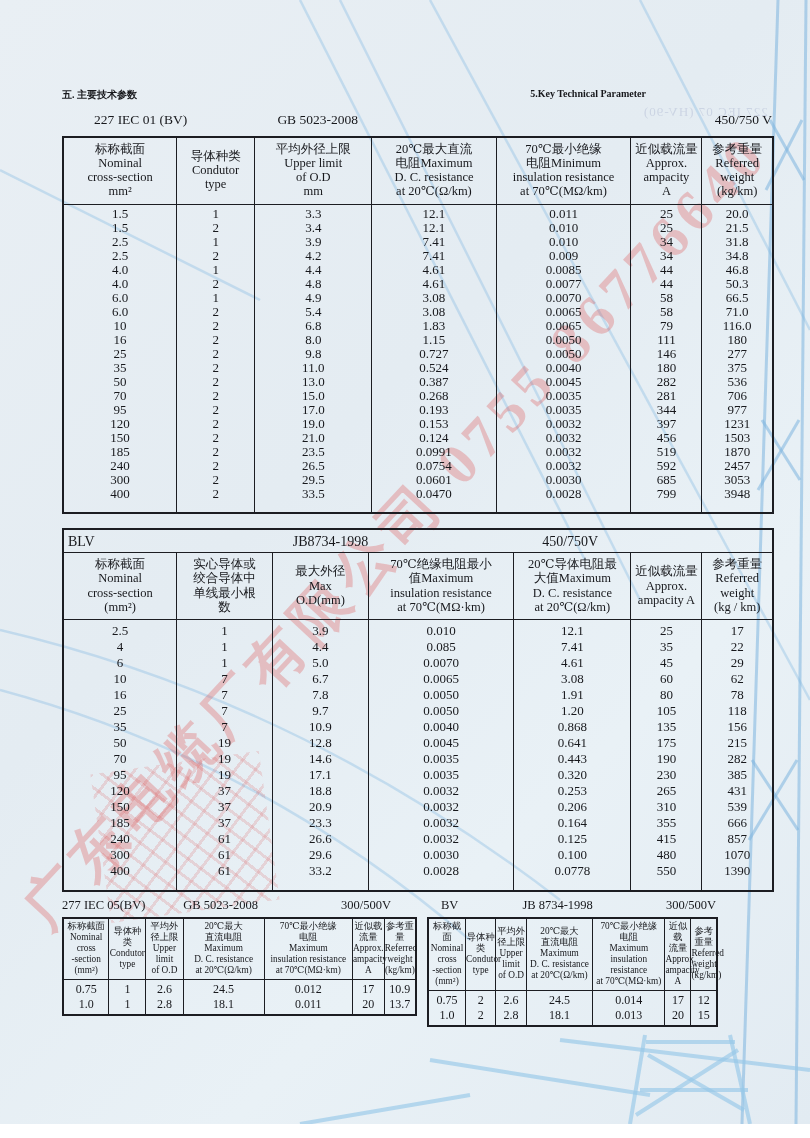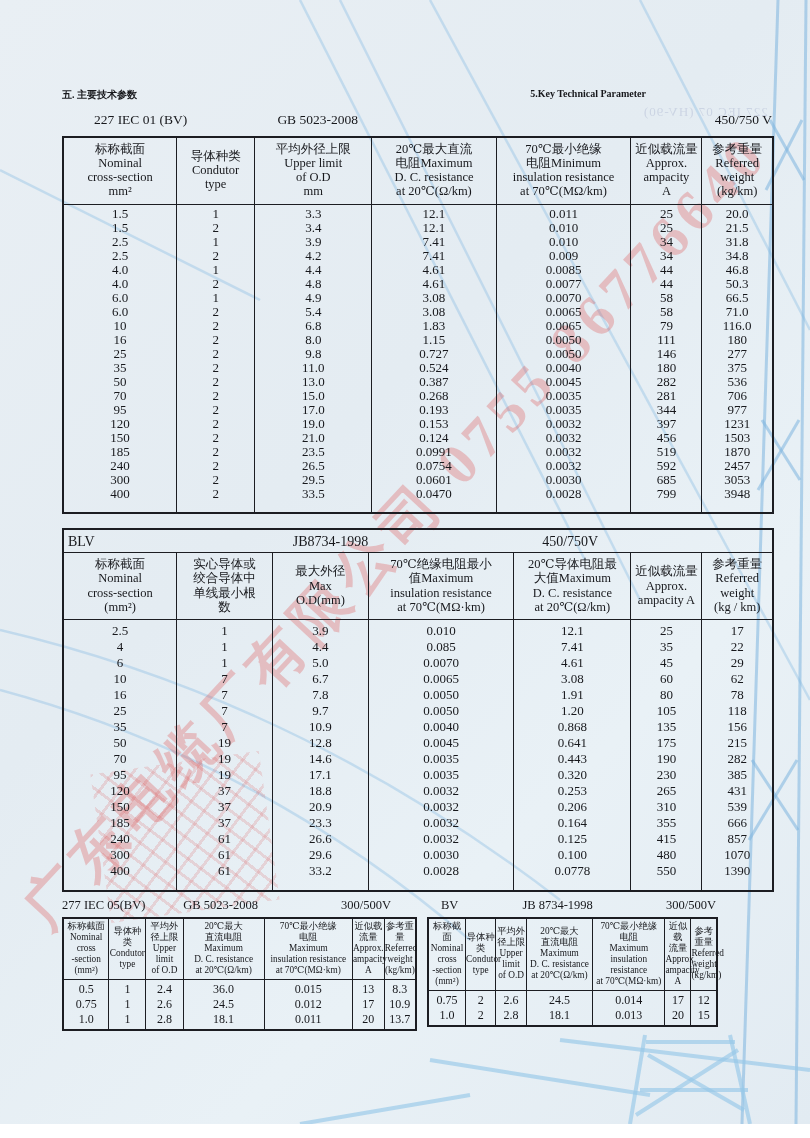--- a/index.html
+++ b/index.html
@@ -618,29 +618,20 @@
 Approx.
 ampacity
 A</th>
               <th>参考重量
 Referred
 weight
 (kg/km)</th>
             </tr>
           </thead>
           <tbody>
-              <tr>
-                <td>0.5</td>
-                <td>1</td>
-                <td>2.4</td>
-                <td>36.0</td>
-                <td>0.015</td>
-                <td>13</td>
-                <td>8.3</td>
-              </tr>
               <tr>
                 <td>0.75</td>
                 <td>1</td>
                 <td>2.6</td>
                 <td>24.5</td>
                 <td>0.012</td>
                 <td>17</td>
                 <td>10.9</td>
               </tr>
               <tr>

